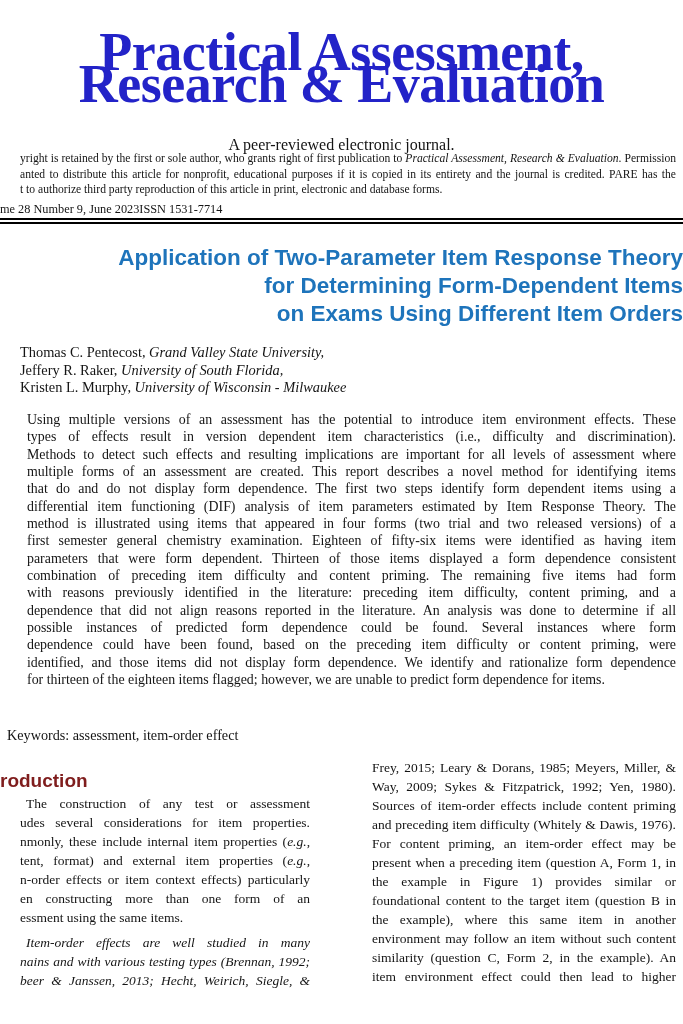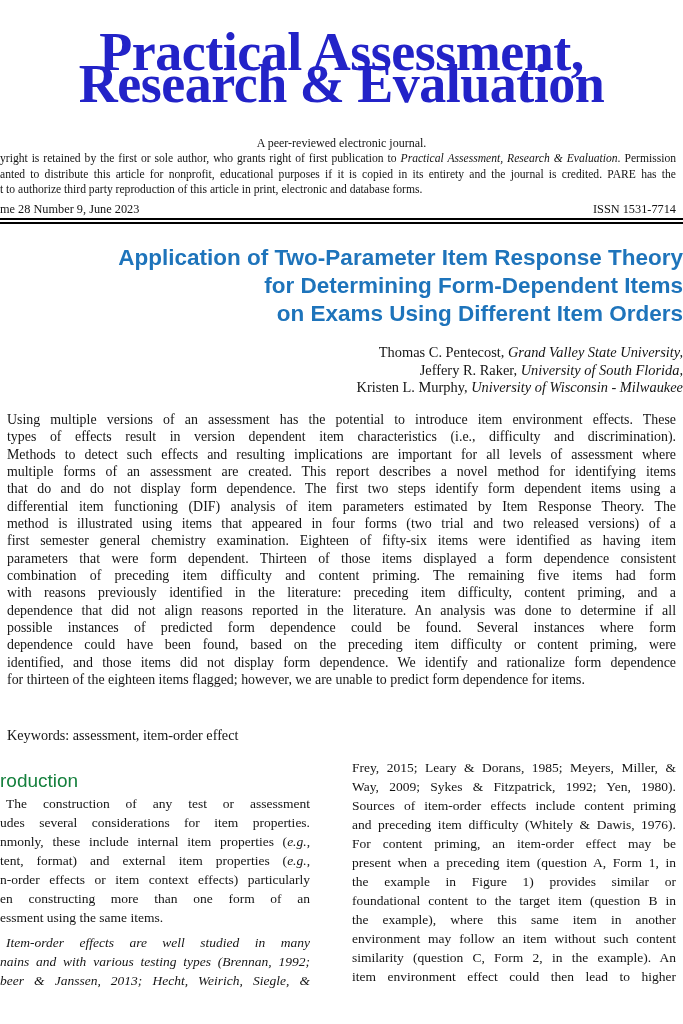--- a/index.html
+++ b/index.html
@@ -10,58 +10,58 @@
   }
   .abs { position:absolute; }
 
   
   #journal-title {
     top:36px; left:0; right:0; text-align:center;
     color:#2323c8; font-weight:bold; font-size:54px; line-height:32px;
     letter-spacing:-0.5px;
   }
   #journal-subtitle {
-    top:136px; left:0; right:0; text-align:center; font-size:12px;
+    top:136px; left:0; right:0; text-align:center; font-size:16px;
   }
   #copyright-notice {
     top:151px; left:0; width:676px; font-size:11.6px; line-height:15.6px;
   }
   #volume-row {
     top:202px; left:0; width:676px; display:flex;
-    justify-content:space-between; font-size:12.3px;
+    font-size:12.3px;
   }
   #header-rule {
     top:218px; left:0; width:683px; height:6px;
     border-top:2px solid #000; border-bottom:2px solid #000;
   }
 
   
   #article-title {
     top:244px; left:0; right:0; text-align:right;
     font-family:"Liberation Sans", sans-serif; font-weight:bold;
     font-size:22.5px; line-height:28px; color:#1e74bb;
   }
   #author-block { top:344px; left:0; right:0; font-size:14.4px; line-height:17.6px; }
-  #author-block .line { text-align:right; }
+  #author-block .line { text-align:left; }
 
   
   #abstract { top:411px; left:7px; width:669px; font-size:13.9px; line-height:17.35px; }
   #keywords { top:727px; left:7px; font-size:14.2px; }
 
   
   #left-column  { top:771px; left:0;     width:310px; font-size:13.5px; line-height:19px; }
   #right-column { top:758px; left:352px; width:324px; font-size:13.5px; line-height:19px; }
   #intro-heading {
-    font-family:"Liberation Sans", sans-serif; font-weight:normal;
-    font-size:19px; color:#15803d; margin-bottom:4px;
+    font-family:"Liberation Sans", sans-serif; font-weight:bold;
+    font-size:19px; color:#7f1d1d; margin-bottom:4px;
   }
   .para + .para { margin-top:6px;font-style:italic; }
 
   
-  .line { text-align:left; white-space:normal; }
+  .line { text-align:left; white-space:normal;margin-left:20px; }
   .line.j { text-align:justify; text-align-last:justify; }
   .line.ind { padding-left:6px; }
 </style>
 </head>
 <body>
 
 <div id="journal-title" class="abs">
   <div>Practical Assessment,</div>
   <div>Research &amp; Evaluation</div>
 </div>

